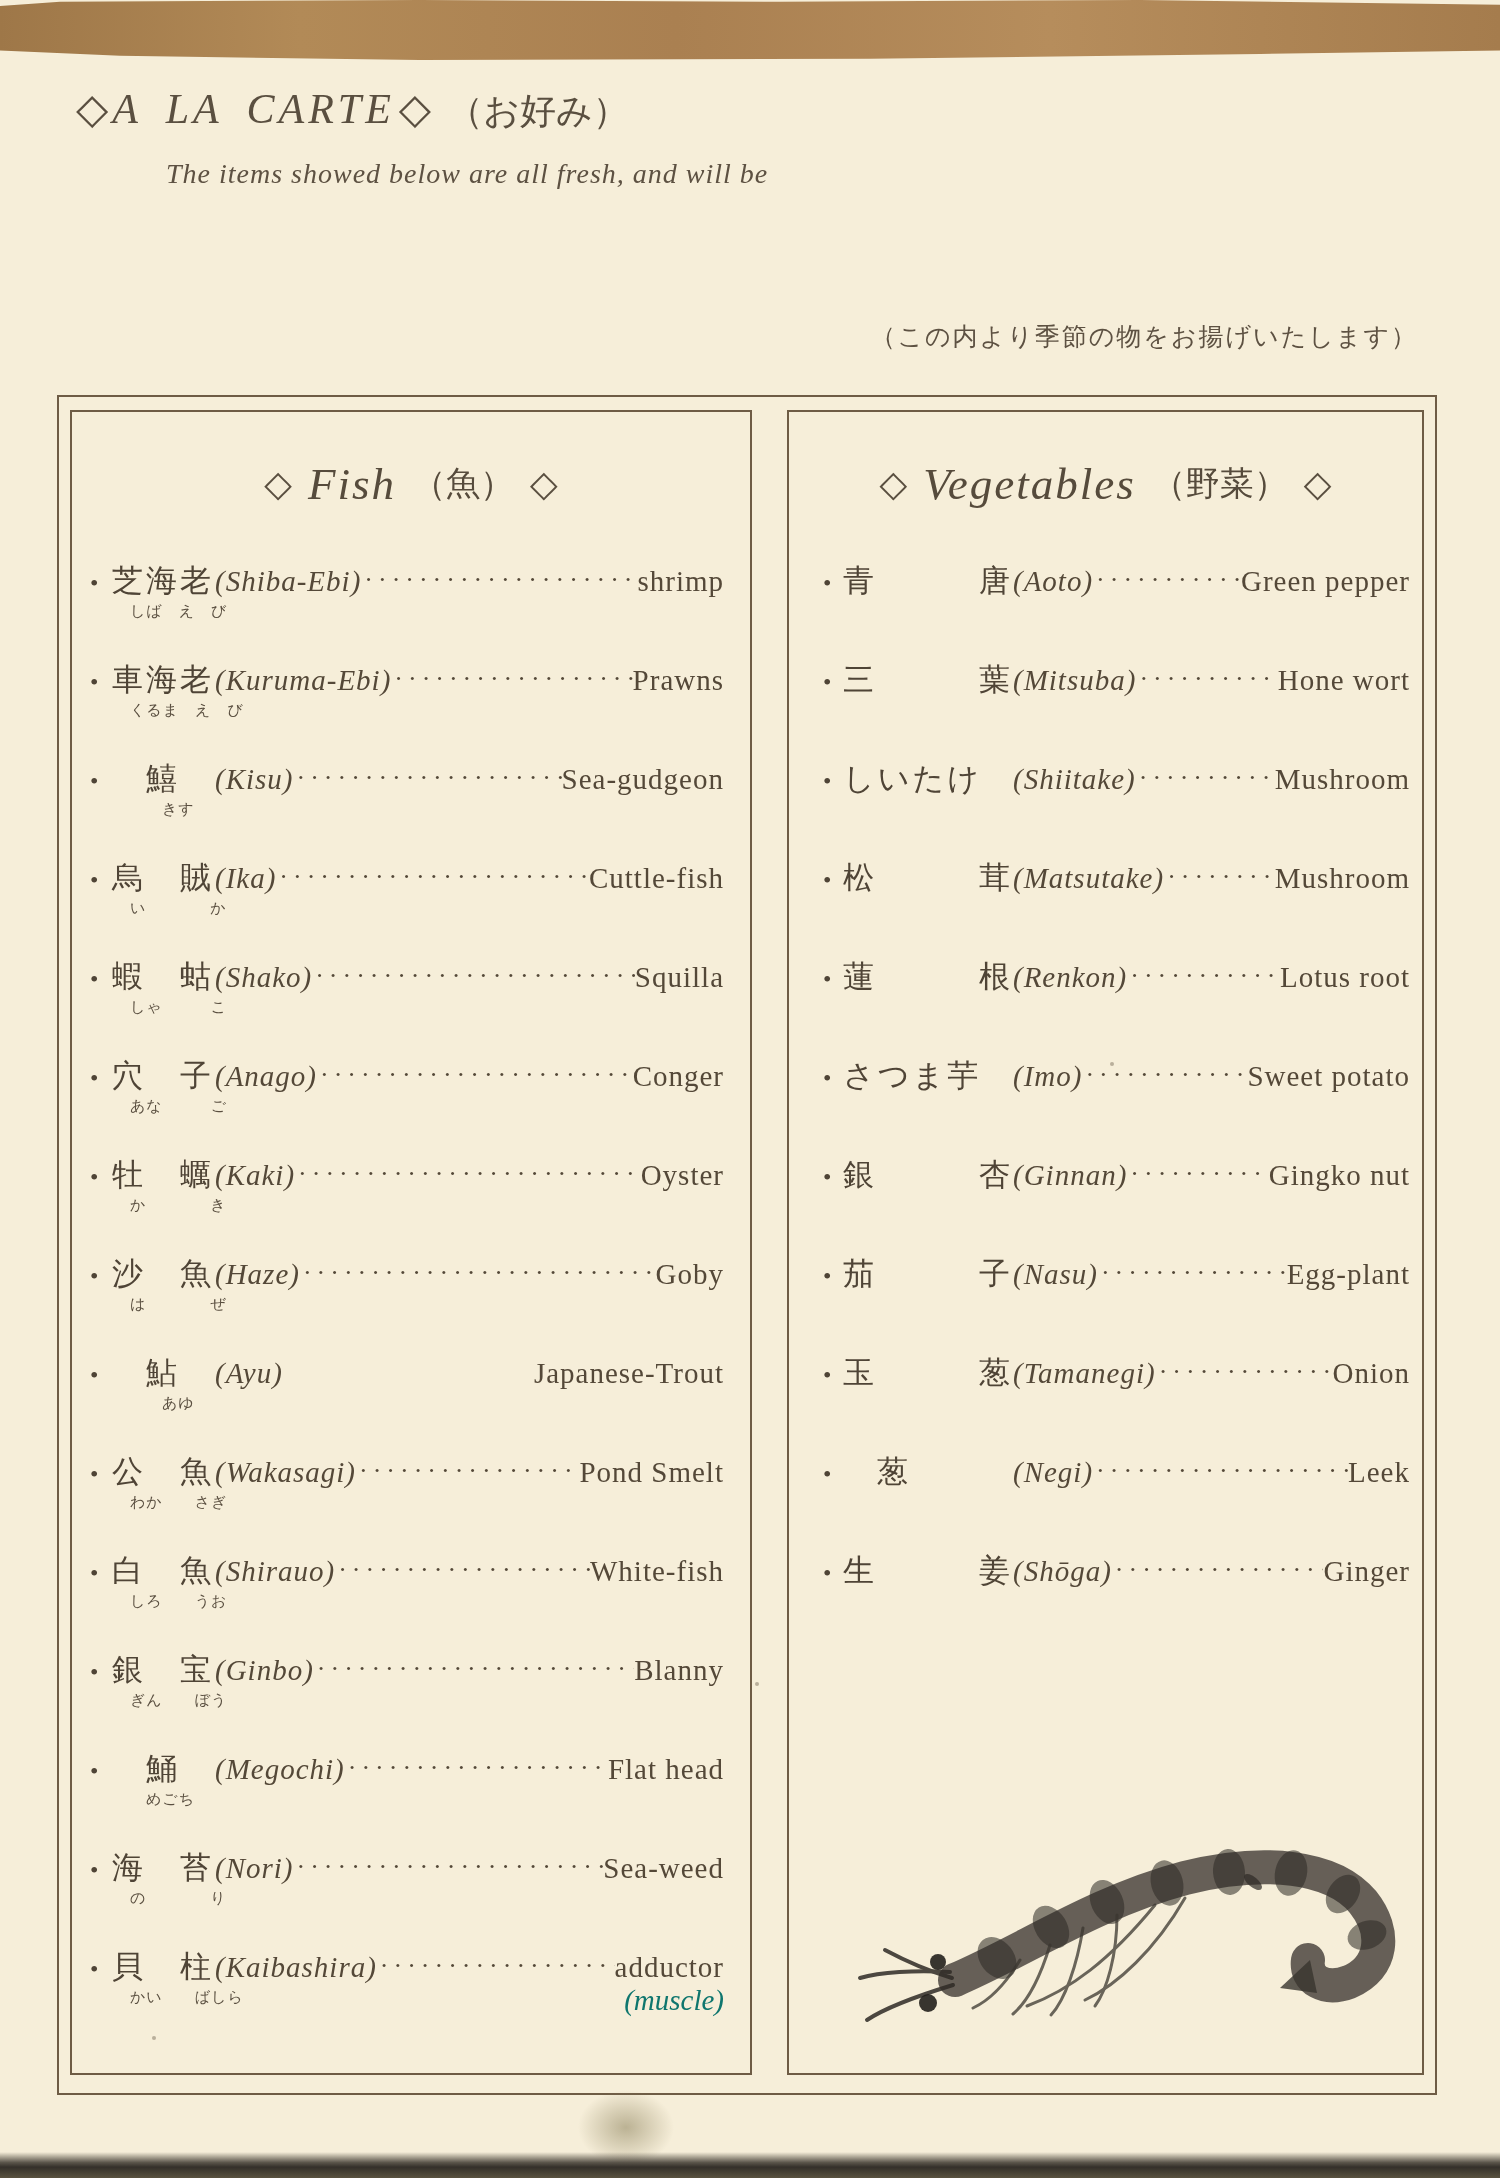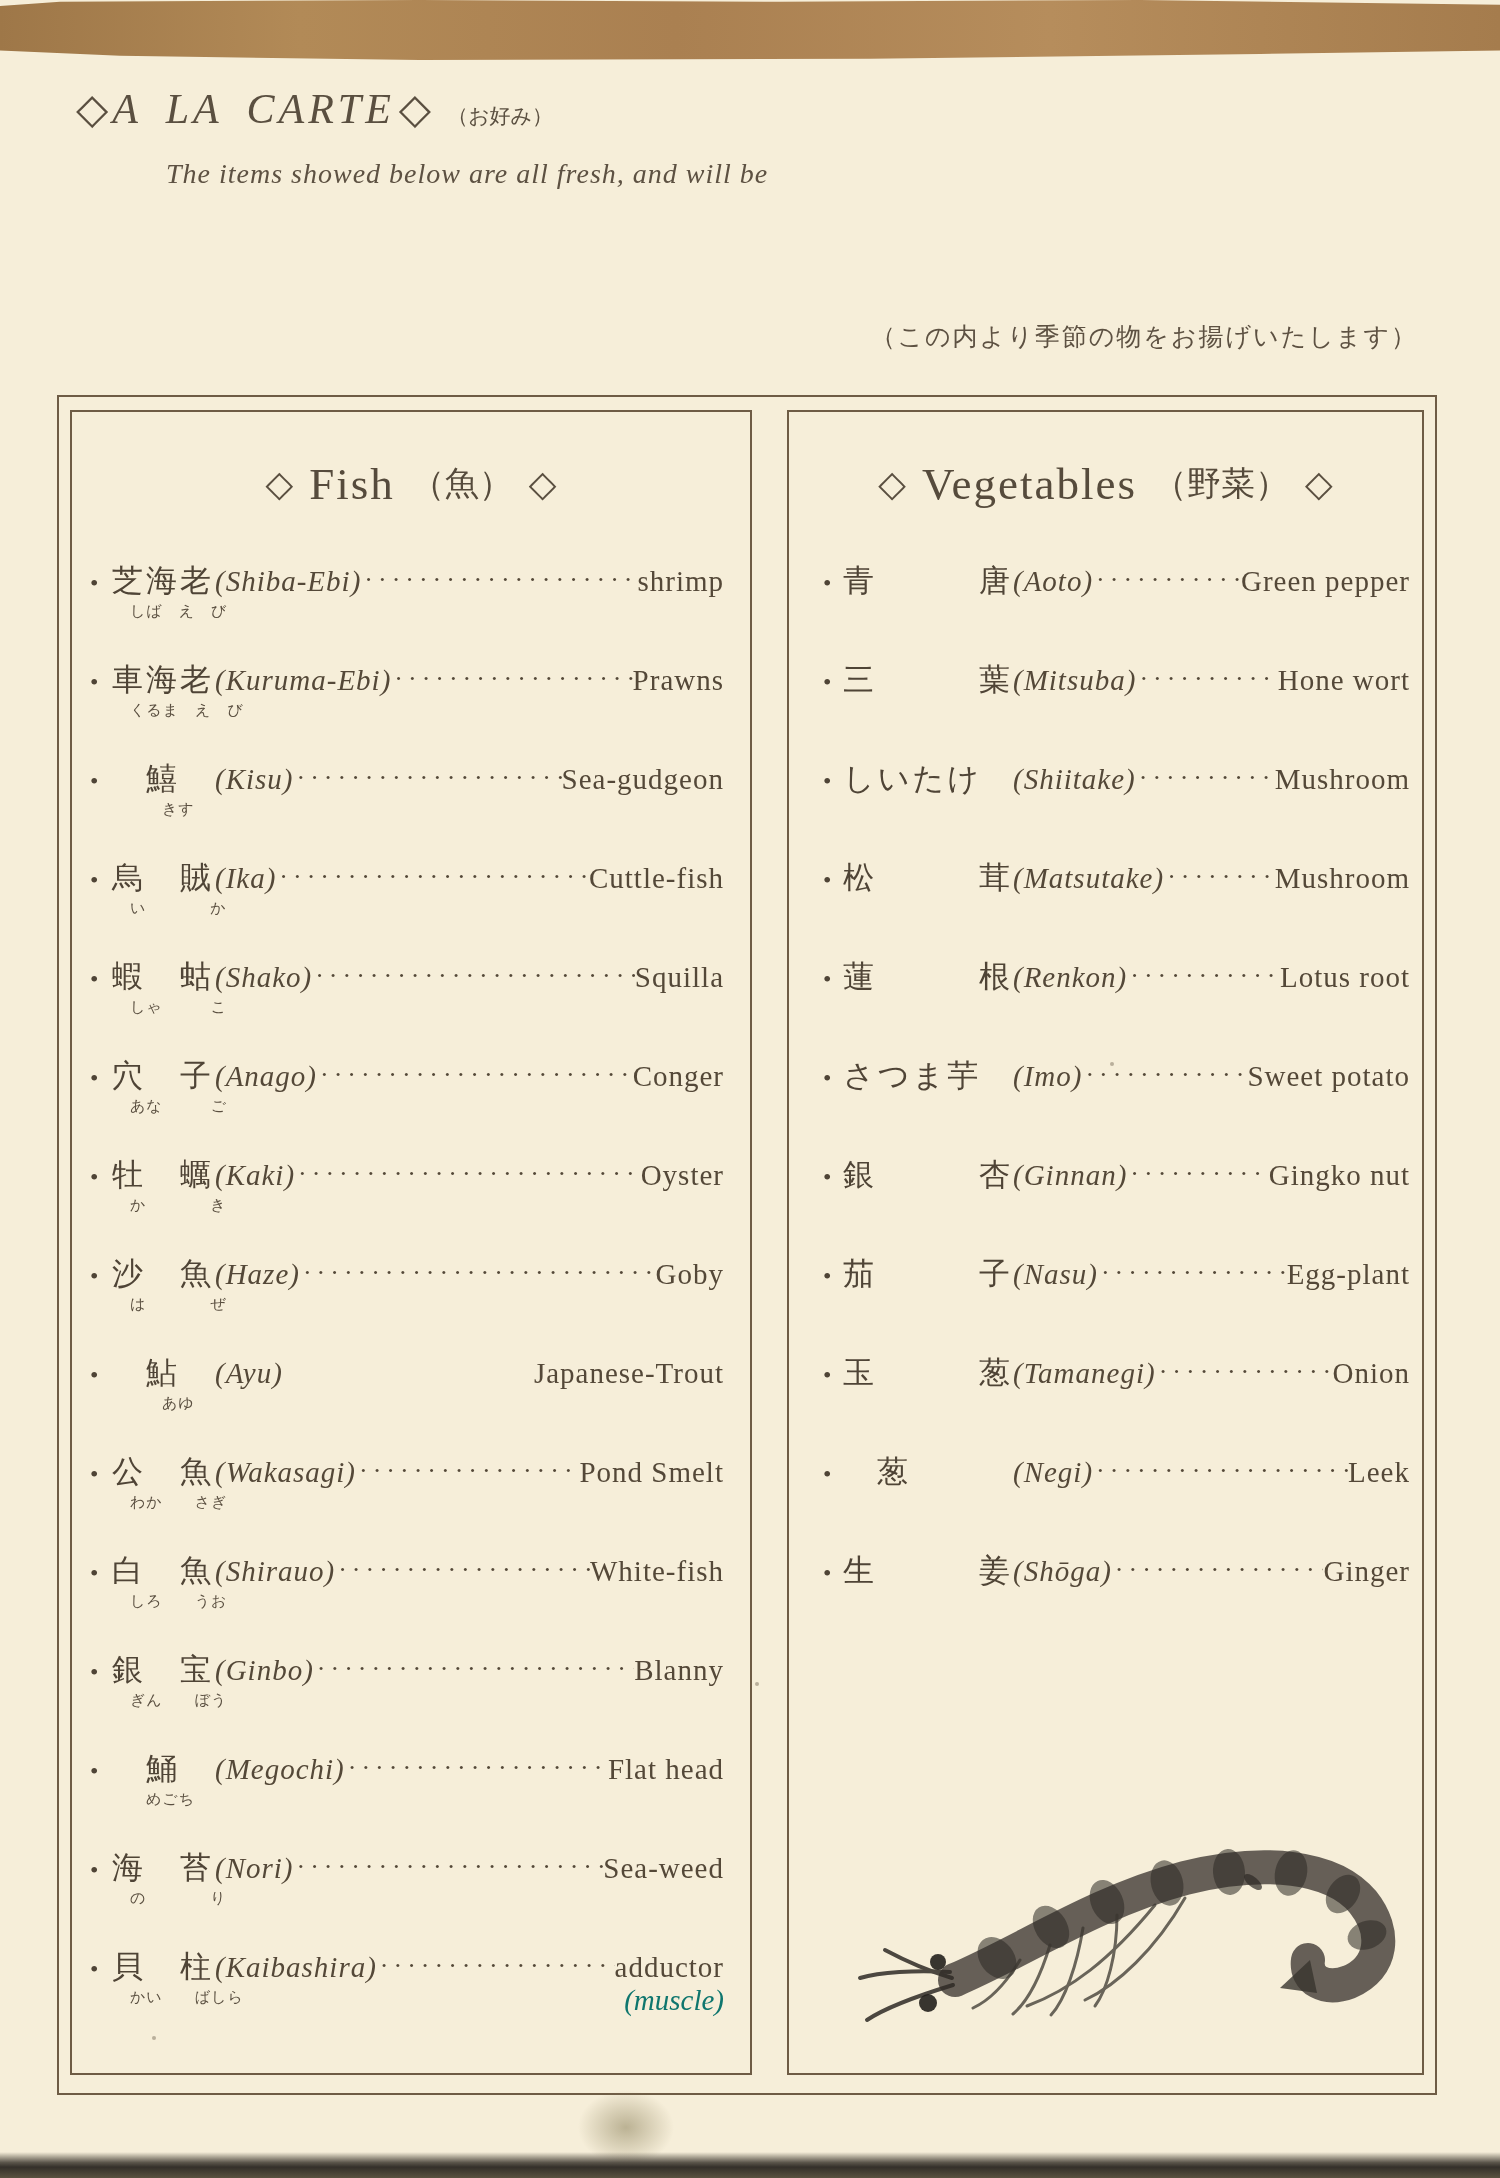--- a/index.html
+++ b/index.html
@@ -12,33 +12,33 @@
   
   .top-band{
     position:absolute;left:0;top:0;width:1500px;height:60px;
     background:linear-gradient(to right,#9e7748,#b28a57 20%,#aa8051 45%,#b68d5c 70%,#a57c4d 100%);
     clip-path:polygon(0 10%,4% 3%,28% 0%,52% 3%,76% 0%,100% 8%,100% 84%,84% 90%,58% 98%,28% 100%,8% 93%,0 84%);
   }
   
   .page-title{position:absolute;left:76px;top:84px;white-space:nowrap;}
   .t-diamond{font-size:42px;font-style:normal;color:#5a4f40;}
   .t-text{font-size:42px;font-style:italic;letter-spacing:4px;word-spacing:10px;margin:16px 4px;color:#5a4f40;}
-  .t-jp{font-size:21px;margin-left:16px;color:#5a4f40;}
+  .t-jp{font-size:36px;margin-left:16px;color:#5a4f40;}
   .subtitle{position:absolute;left:166px;top:146px;font-style:italic;font-size:28px;line-height:56px;letter-spacing:1px;color:#5d5142;}
   .jp-note{position:absolute;right:82px;top:320px;font-size:25px;letter-spacing:2px;color:#5d5142;}
 
   
   .outer-frame{position:absolute;left:57px;top:395px;width:1376px;height:1696px;border:2px solid #6e5c45;}
   .inner-box{position:absolute;top:410px;bottom:103px;border:2px solid #6e5c45;box-sizing:border-box;}
   .fish-box{left:70px;width:682px;}
   .veg-box{left:787px;width:637px;}
 
   .box-header{margin-top:46px;display:flex;justify-content:center;align-items:center;gap:16px;white-space:nowrap;}
   .hdr-diamond{font-size:36px;color:#5a4f40;}
-  .hdr-label{font-size:45px;letter-spacing:2px;color:#564b3c;}
+  .hdr-label{font-size:45px;font-style:italic;letter-spacing:2px;color:#564b3c;}
   .hdr-jp{font-size:34px;color:#564b3c;}
 
   .items{margin-top:50px;}
   .fish-box .items{padding-left:18px;padding-right:26px;}
   .veg-box .items{padding-left:34px;padding-right:12px;}
 
   .menu-item{position:relative;height:99px;display:flex;align-items:baseline;}
   .bullet{display:inline-block;font-size:24px;color:#4f4436;}
   .fish-box .bullet{width:22px;}
   .veg-box .bullet{width:20px;}

